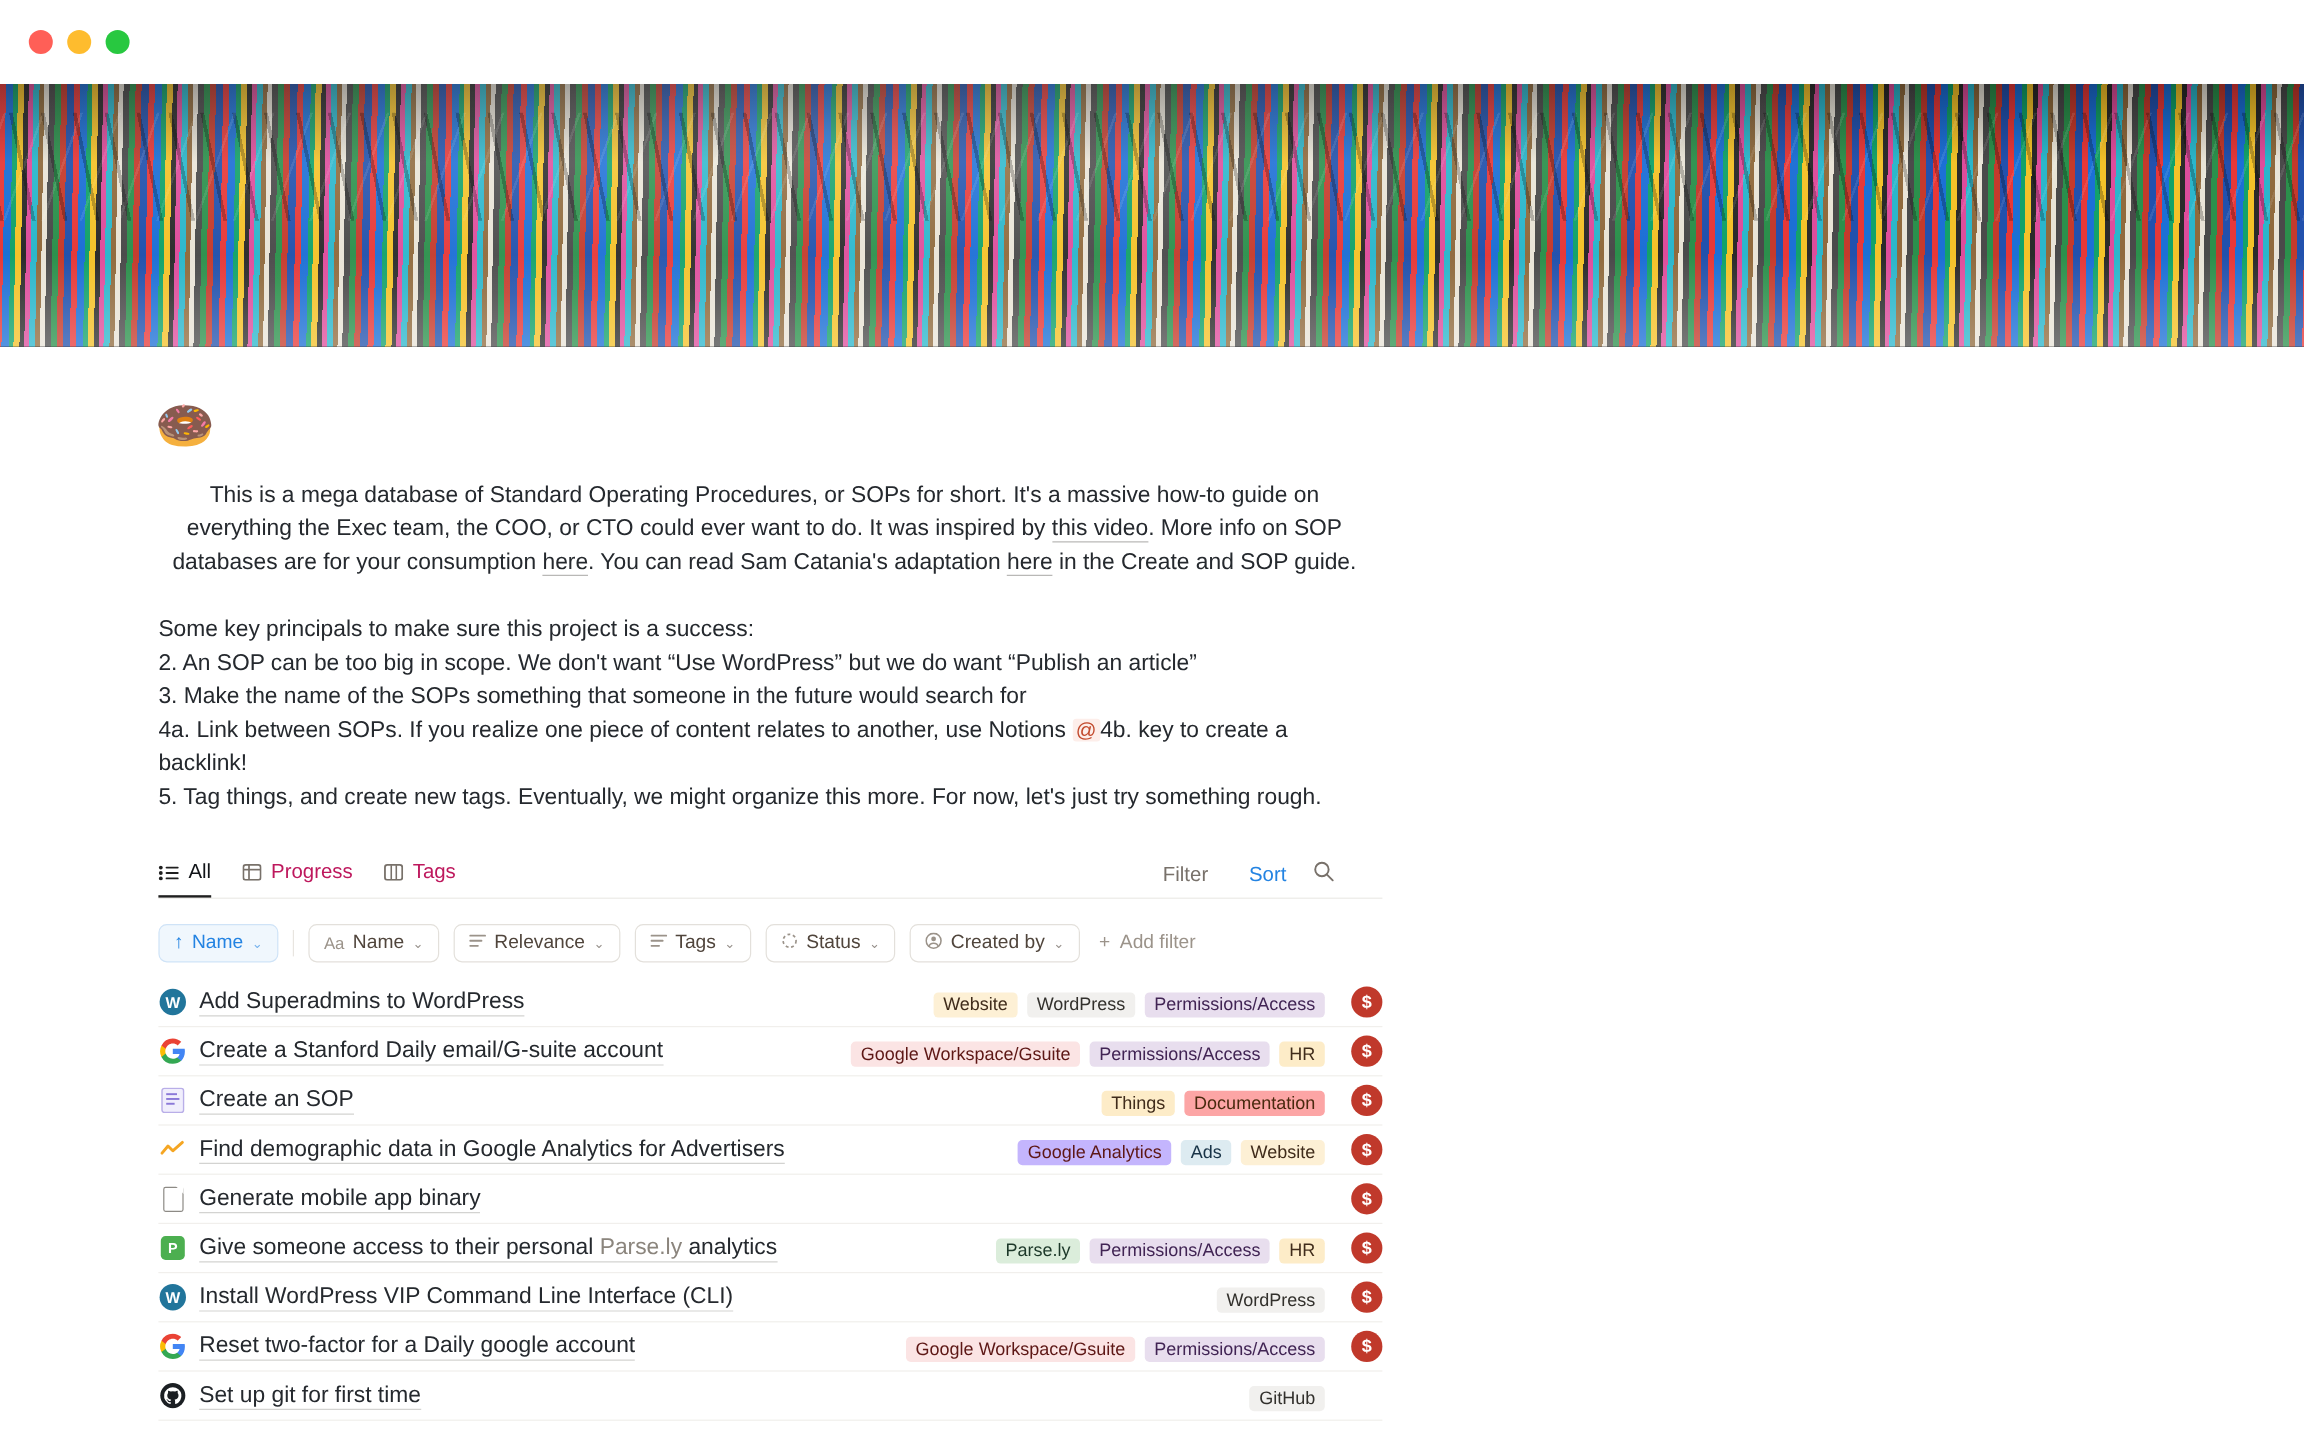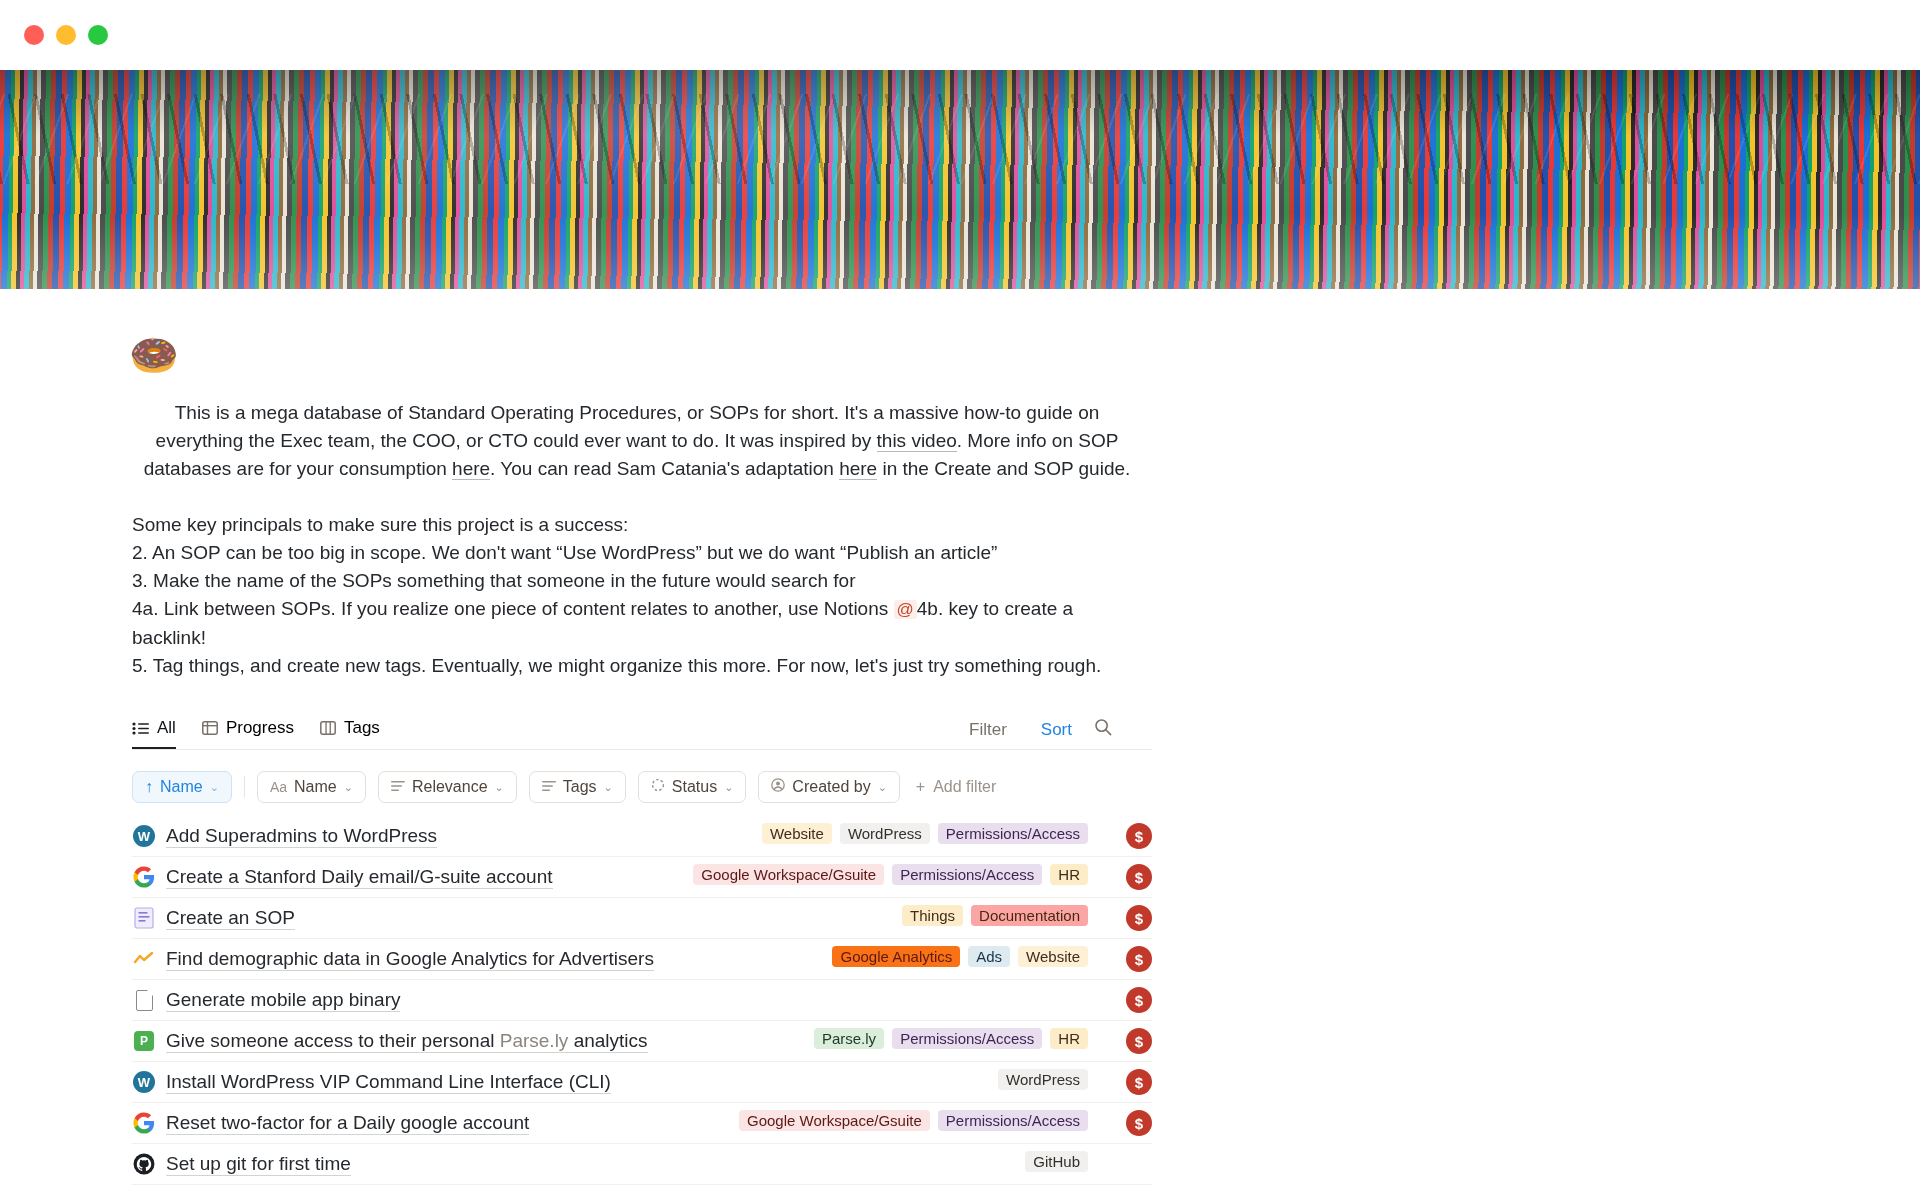--- a/index.html
+++ b/index.html
@@ -127,21 +127,21 @@
     display: flex;
     align-items: flex-end;
     justify-content: space-between;
     padding-right: 40px;
     height: 40px;
   }
   .viewtabs { display: flex; align-items: flex-start; gap: 26px; }
   .vtab {
     display: flex; align-items: center; gap: 8px;
     font-size: 17px;
-    color: #000000;
+    color: #be185d;
     padding-bottom: 9px;
     cursor: pointer;
   }
   .vtab.active { color: #111418; border-bottom: 2px solid #1f1f1f; font-weight: 500; }
   .vtab svg { display: block; }
   .viewactions { display: flex; align-items: center; gap: 22px; padding-bottom: 8px; }
   .vact { font-size: 17px; color: #78716a; cursor: pointer; }
   .vact.blue { color: #2383e2; margin-left: 12px; }
 
   
@@ -195,21 +195,21 @@
     border-bottom: 1px solid rgba(55,53,47,0.22);
     white-space: nowrap;
     cursor: pointer;
   }
   .row-title .inline-link {
     color: #8b857d;
   }
   .row-right {
     position: absolute;
     right: 0;
-    display: flex; align-items: flex-start; gap: 24px; padding-left: 36px;
+    display: flex; align-items: flex-end; gap: 8px; padding-left: 36px;
   }
   .tags { display: flex; align-items: center; gap: 8px; }
   .tag {
     font-size: 15px;
     padding: 2px 8px;
     border-radius: 4px;
     white-space: nowrap;
     color: #32302c;
   }
   .end-icon {
@@ -469,21 +469,21 @@
           <span class="row-icon">
             <svg width="22" height="18" viewBox="0 0 22 18">
               <rect x="0.5" y="1" width="21" height="16" rx="3" fill="#fff"></rect>
               <path d="M2 12 L7 6 L11 10 L19 3" stroke="#f5a623" stroke-width="2.4" fill="none" stroke-linecap="round" stroke-linejoin="round"></path>
             </svg>
           </span>
           <span class="row-title">Find demographic data in Google Analytics for Advertisers</span>
         </div>
         <div class="row-right">
           <div class="tags">
-            <span class="tag" style="background:#f97316;color:#5d1715;">Google Analytics</span>
+            <span class="tag" style="background:#c4b5fd;color:#5d1715;">Google Analytics</span>
             <span class="tag" style="background:#ddebf1;color:#183347;">Ads</span>
             <span class="tag" style="background:#fdf0d5;color:#402c1b;">Website</span>
           </div>
           <span class="end-icon">$</span>
         </div>
       </div>
 
       <div class="row">
         <div class="row-left">
           <span class="row-icon">

